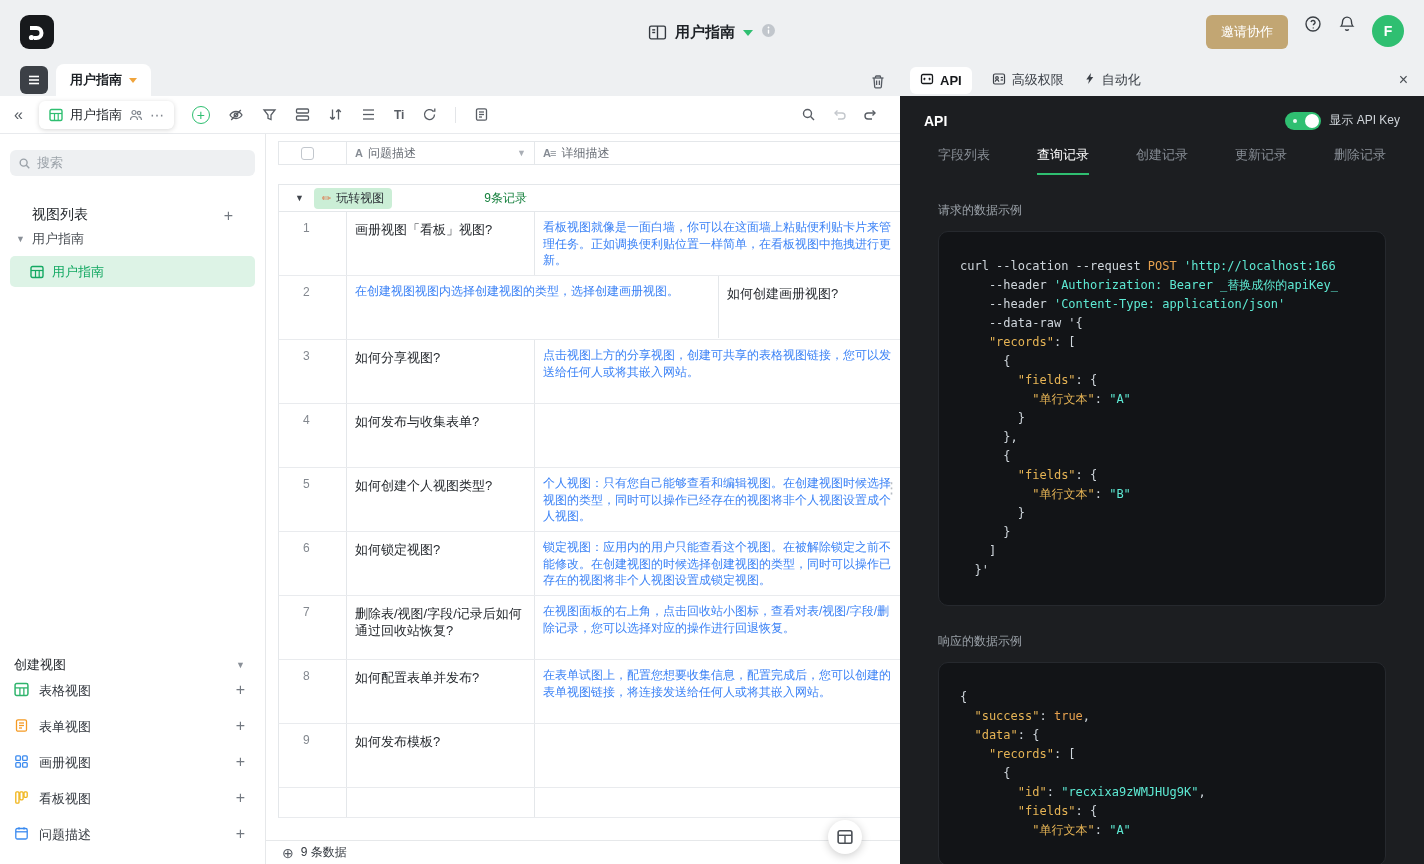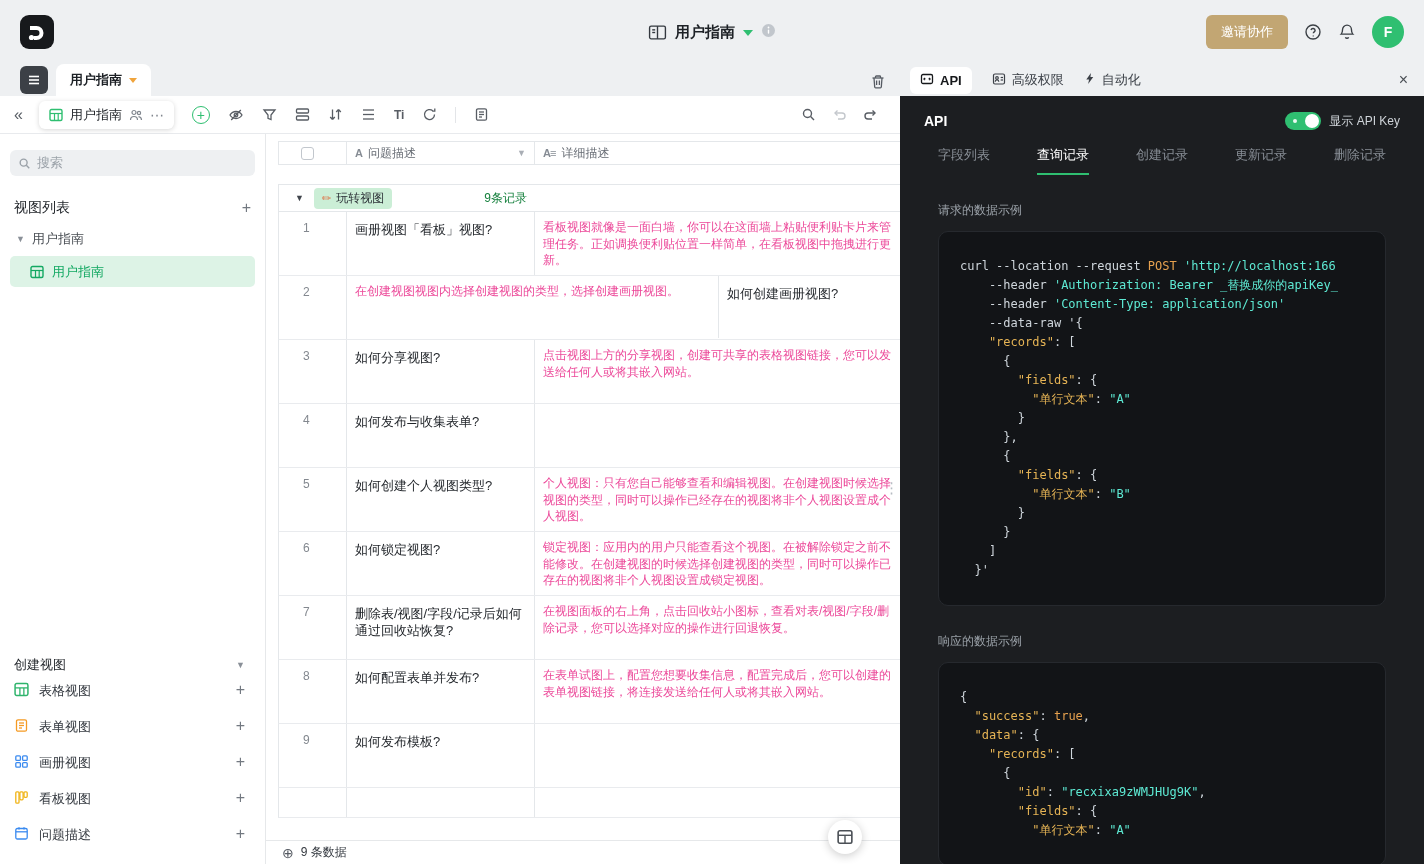--- a/index.html
+++ b/index.html
@@ -6,21 +6,21 @@
 html,body{width:1424px;height:864px;overflow:hidden}
 body{font-family:"Liberation Sans",sans-serif;background:#eef0f2;color:#1f2329}
 .app{width:1424px;height:864px;display:flex;flex-direction:column;position:relative}
 
 
 .topbar{height:64px;display:flex;align-items:center;padding:0 20px;position:relative;flex:none}
 .logo{display:flex;align-items:center;cursor:pointer}
 .title-center{position:absolute;left:50%;transform:translateX(-50%);display:flex;align-items:center;gap:8px;font-size:15px;font-weight:700;color:#1d2126}
 .title-center .doc-ic{color:#33383f;display:flex}
 .title-caret{width:0;height:0;border-left:5px solid transparent;border-right:5px solid transparent;border-top:6px solid #2fbf71;margin-top:2px}
-.top-right{margin-left:auto;display:flex;align-items:center;gap:16px}
+.top-right{margin-left:auto;display:flex;align-items:flex-start;gap:16px}
 .invite-btn{background:#c2a673;color:#fff;border:none;border-radius:6px;padding:8px 15px;font-size:13px;font-family:inherit;cursor:pointer}
 .icon-btn{display:flex;align-items:center;color:#3a3f45;cursor:pointer}
 .avatar{width:32px;height:32px;border-radius:50%;background:#2fbf71;color:#fff;font-size:14px;font-weight:700;display:flex;align-items:center;justify-content:center;cursor:pointer}
 
 
 .tabrow{height:32px;display:flex;flex:none}
 .tabrow-left{width:900px;display:flex;align-items:flex-end;padding-left:20px;position:relative}
 .hamburger{width:28px;height:28px;background:#3c4046;border-radius:6px;border:none;display:flex;align-items:center;justify-content:center;margin-bottom:2px;cursor:pointer}
 .doc-tab{height:32px;background:#fff;border-radius:8px 8px 0 0;display:flex;align-items:center;gap:7px;padding:0 14px;margin-left:8px;font-size:13px;font-weight:700;color:#1d2126;cursor:pointer}
 .doc-tab-caret{width:0;height:0;border-left:4px solid transparent;border-right:4px solid transparent;border-top:5px solid #f0a43c}
@@ -44,21 +44,21 @@
 .tb-plus{width:18px;height:18px;border-radius:50%;border:1.4px solid #2fbf71;color:#2fbf71;display:flex;align-items:center;justify-content:center;font-size:14px;line-height:1;cursor:pointer}
 .ti-ic{font-size:12px;font-weight:700;color:#585d64;cursor:pointer}
 .tb-div{width:1px;height:16px;background:#e3e5e8}
 .tb-right{margin-left:auto;display:flex;align-items:center;gap:16px;padding-right:8px}
 
 .left-body{display:flex;flex:1;min-height:0}
 
 
 .sidebar{width:266px;flex:none;background:#fff;border-right:1px solid #e6e8ea;display:flex;flex-direction:column}
 .search-box{margin:16px 10px 0;height:26px;background:#eef0f2;border-radius:6px;display:flex;align-items:center;gap:6px;padding:0 8px;color:#9aa1a8;font-size:13px;cursor:text}
-.viewlist-head{margin-top:16px;padding:0 14px;height:32px;display:flex;align-items:center;font-size:14px;color:#1d2126}
+.viewlist-head{margin-top:16px;padding:0 32px;height:32px;display:flex;align-items:flex-end;font-size:14px;color:#1d2126}
 .viewlist-head .plus,.vt-plus{margin-left:auto;color:#737981;font-size:16px;cursor:pointer;line-height:1}
 .tree-parent{height:30px;display:flex;align-items:center;gap:7px;padding-left:16px;font-size:13px;color:#4a4f55;cursor:pointer}
 .tree-caret{font-size:9px;color:#8a9098}
 .tree-child{margin:2px 10px 0;height:31px;border-radius:5px;background:#ddf3e6;color:#13a862;display:flex;align-items:center;gap:8px;padding-left:20px;font-size:13px;cursor:pointer}
 .sidebar-bottom{margin-top:auto;padding-bottom:2px}
 .create-head{height:34px;display:flex;align-items:center;padding:0 20px 0 14px;font-size:13px;color:#1d2126;cursor:pointer}
 .create-head .tree-caret{margin-left:auto}
 .vt-item{height:36px;display:flex;align-items:flex-start;gap:10px;padding:0 20px 0 14px;font-size:13px;color:#33383f;cursor:pointer}
 .vt-ic{display:flex;align-items:center}
 
@@ -75,32 +75,32 @@
 .grow{display:flex;align-items:center;height:28px;margin-top:19px;border:1px solid #e4e7ea;border-width:1px 0 1px 1px;position:relative;padding-left:16px;gap:10px}
 .gtri{font-size:9px;color:#40454c;cursor:pointer}
 .gbadge{background:#cbeed6;color:#2c3137;border-radius:4px;padding:2px 8px;font-size:12px;display:inline-flex;align-items:center;gap:5px}
 .gbadge .crayon{color:#e06a3b;font-size:11px}
 .gcount{position:absolute;left:8px;width:240px;text-align:right;font-size:12px;color:#15803d}
 .trow{display:flex;height:64px;border-bottom:1px solid #e9ebee;border-left:1px solid #e4e7ea}
 .trow .c{align-items:flex-start}
 .rownum{font-size:12px;color:#83888f;padding-top:9px}
 .trow .gutter{padding-left:24px}
 .qtext{font-size:13px;color:#1f2328;line-height:17px;padding:9px 8px 0}
-.dtext{font-size:12px;color:#ec4899;line-height:16.5px;padding:7px 8px 16px;display:block;overflow:hidden;max-height:62px}
+.dtext{font-size:12px;color:#3b82f6;line-height:16.5px;padding:7px 8px 16px;display:block;overflow:hidden;max-height:62px}
 .empty-row{display:flex;height:30px;border-bottom:1px solid #e9ebee;border-left:1px solid #e4e7ea}
 .tfoot{position:absolute;left:0;right:0;bottom:0;height:24px;background:#fff;border-top:1px solid #e6e8ea;display:flex;align-items:center;gap:7px;padding-left:16px;font-size:12px;color:#33383f}
 .plus-circle{color:#565b63;font-size:14px;line-height:1}
 .float-btn{position:absolute;right:38px;bottom:10px;width:34px;height:34px;border-radius:50%;background:#fff;box-shadow:0 2px 10px rgba(0,0,0,.2);display:flex;align-items:center;justify-content:center;color:#4a4f55;cursor:pointer}
 .resize-handle{position:absolute;right:1px;top:345px;color:#b6bbc2;font-size:15px;cursor:col-resize}
 
 
 .api-panel{width:524px;flex:none;background:#1c1e21;color:#fff;overflow:hidden;padding:0 24px}
 .panel-head{display:flex;align-items:center;margin-top:16px}
 .panel-title{font-size:14px;font-weight:700}
-.toggle-wrap{margin-left:auto;display:flex;align-items:center;gap:8px}
+.toggle-wrap{margin-left:auto;display:flex;align-items:flex-start;gap:8px}
 .toggle{width:36px;height:18px;border-radius:10px;background:#2fbf71;position:relative;cursor:pointer;display:inline-block}
 .toggle::before{content:"";position:absolute;left:8px;top:7px;width:4px;height:4px;border-radius:50%;background:rgba(255,255,255,.9)}
 .knob{position:absolute;right:2px;top:2px;width:14px;height:14px;border-radius:50%;background:#fff}
 .toggle-label{font-size:12px;color:#cfd4d9}
 .api-tabs{display:flex;justify-content:space-between;margin:16px 14px 0;font-size:13px;color:#878d95}
 .api-tab{padding-bottom:9px;cursor:pointer}
 .api-tab.active{color:#fff;border-bottom:2px solid #2fbf71}
 .sec-label{margin:27px 14px 0;font-size:12px;color:#9aa1a8}
 .codeblock{margin:12px 14px 0;background:#121417;border:1px solid #26292e;border-radius:10px;padding:25px 21px;overflow:hidden}
 .cl{font-family:"DejaVu Sans Mono",monospace;font-size:12px;line-height:19px;white-space:pre;color:#cfd6dc}

